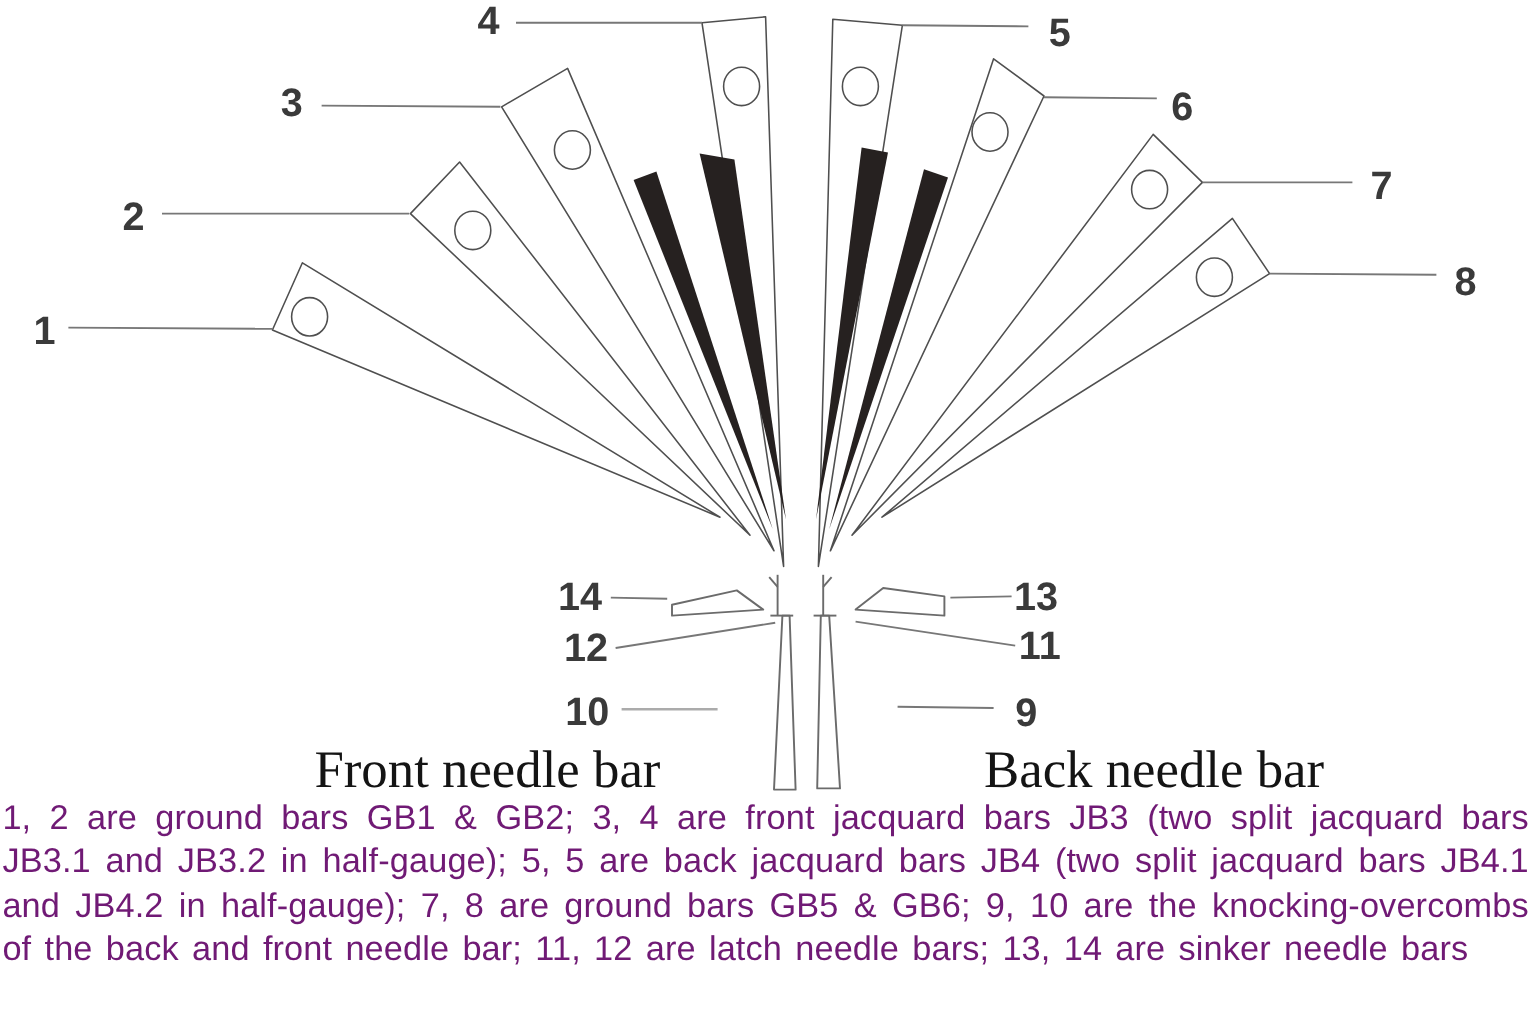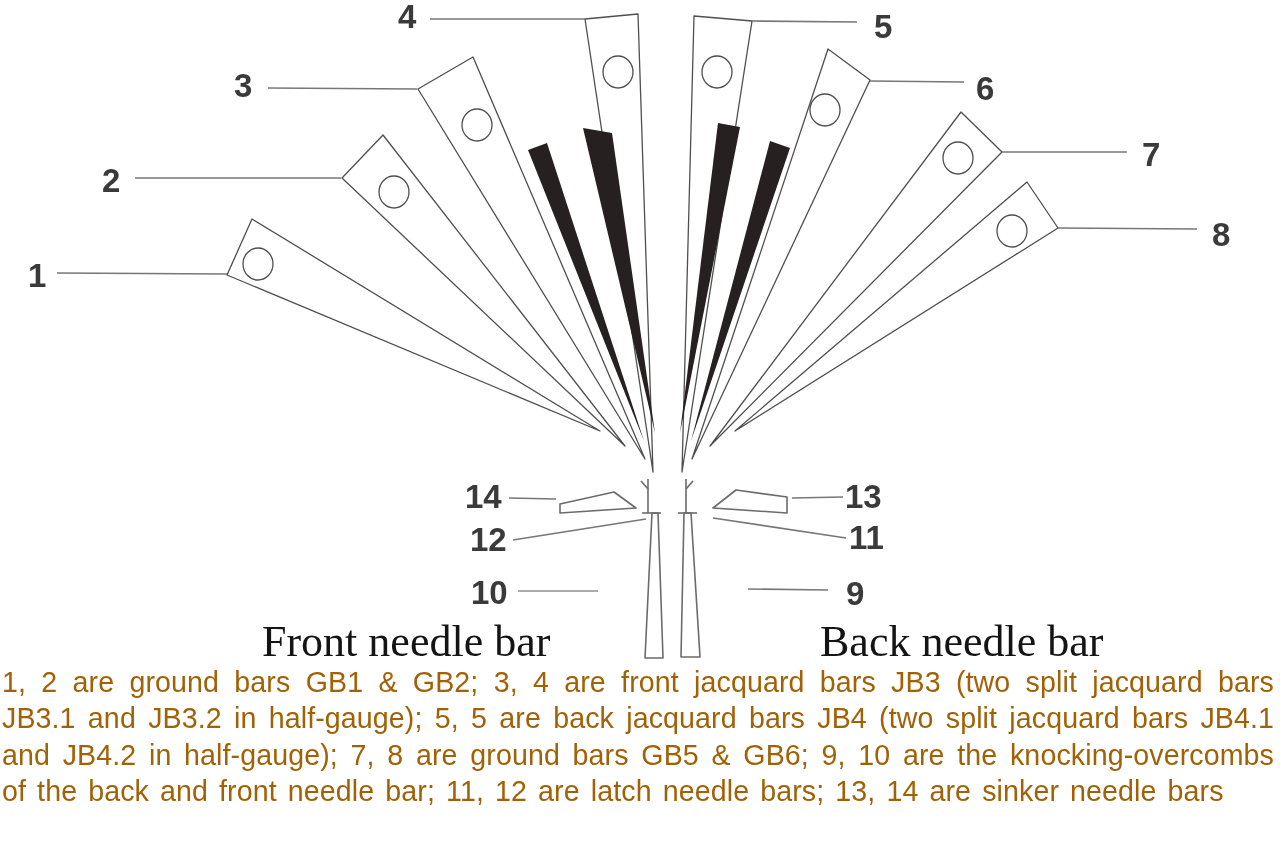--- a/index.html
+++ b/index.html
@@ -9,21 +9,21 @@
   .blade{fill:#ffffff;stroke:#4f4f4f;stroke-width:1.3;stroke-linejoin:round;}
   .hole{fill:#ffffff;stroke:#4f4f4f;stroke-width:1.3;}
   .jacquard{fill:#262120;stroke:none;}
   .leader{stroke:#777;stroke-width:1.6;fill:none;}
   .leader-light{stroke:#ababab;stroke-width:2.2;fill:none;}
   .callout{font:700 33px "Liberation Sans",sans-serif;fill:#3a3a3a;}
   .serifLabel{font:400 44px "Liberation Serif",serif;fill:#141414;}
   .thinpart{fill:none;stroke:#6b6b6b;stroke-width:1.6;stroke-linejoin:round;}
   .caption{
     position:absolute;left:0;top:660px;width:1272px;padding:4px 4px 0 2px;
-    font:28.6px/1.275 "Liberation Sans",sans-serif;color:#a16207;
+    font:28.6px/1.275 "Liberation Sans",sans-serif;color:#701a75;
     text-align:justify;word-spacing:3px;letter-spacing:.1px;
   }
 </style>
 </head>
 <body>
 
 <div class="stage">
 
   <svg width="1280" height="660" viewBox="0 0 1280 660">
 

